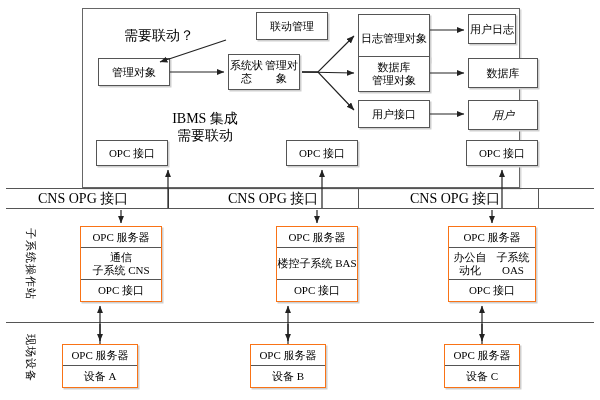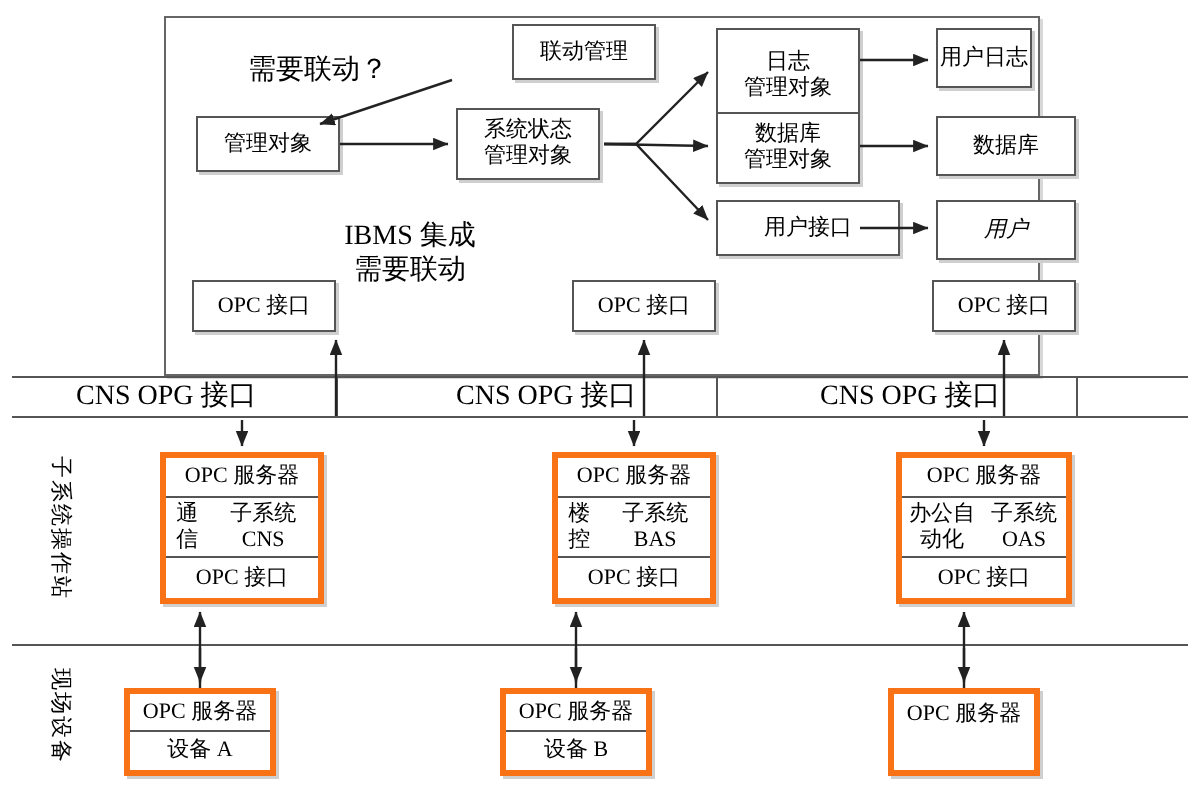--- a/index.html
+++ b/index.html
@@ -30,21 +30,21 @@
   .frame{
     position:absolute;
     box-sizing:border-box;
     border:1px solid #666;
     background:transparent;
     box-shadow:1.5px 1.5px 0 0 #d8d8d8;
   }
   .stack{
     position:absolute;
     box-sizing:border-box;
-    border:3px solid #f97316;
+    border:1px solid #f97316;
     background:#fff;
     box-shadow:1.5px 1.5px 0 0 #cfcfcf;
     display:flex;flex-direction:column;
   }
   .stack > div{
     box-sizing:border-box;
     display:flex;align-items:center;justify-content:center;
     text-align:center;line-height:1.15;font-size:11px;
     border-bottom:1px solid #555;
   }
@@ -76,36 +76,36 @@
   <div class="frame" style="left:82px;top:8px;width:438px;height:180px;"></div>
 
   <div class="box" style="left:228px;top:12px;width:72px;height:28px;margin-left:28px;">
     <span>联动管理</span>
   </div>
 
   <div class="box" style="left:98px;top:58px;width:72px;height:28px;">
     <span>管理对象</span>
   </div>
 
-  <div class="box" style="left:228px;top:54px;width:72px;height:36px;flex-direction:column;">
+  <div class="box" style="left:228px;top:54px;width:72px;height:36px;flex-direction:row;">
     <span>系统状态</span>
     <span class="l2">管理对象</span>
   </div>
 
-  <div class="box" style="left:358px;top:14px;width:72px;height:48px;flex-direction:column;">
+  <div class="box" style="left:358px;top:14px;width:72px;height:48px;flex-direction:row;">
     <span>日志</span>
     <span class="l2">管理对象</span>
   </div>
 
   <div class="box" style="left:358px;top:56px;width:72px;height:36px;flex-direction:column;">
     <span>数据库</span>
     <span class="l2">管理对象</span>
   </div>
 
-  <div class="box" style="left:358px;top:100px;width:92px;height:28px;">
+  <div class="box" style="left:358px;top:100px;width:72px;height:28px;">
     <span>用户接口</span>
   </div>
 
   <div class="box" style="left:468px;top:14px;width:48px;height:30px;">
     <span>用户日志</span>
   </div>
 
   <div class="box" style="left:468px;top:58px;width:70px;height:30px;">
     <span>数据库</span>
   </div>
@@ -146,21 +146,21 @@
     <span>CNS  OPG  接口</span>
   </div>
   <div class="txt" style="left:410px;top:191px;">
     <span>CNS  OPG  接口</span>
   </div>
 
   <div class="stack" style="left:80px;top:226px;width:82px;height:76px;">
     <div style="height:22px;">
       <span>OPC 服务器</span>
     </div>
-    <div style="height:32px;flex-direction:row;">
+    <div style="height:32px;flex-direction:column;">
       <span>通信</span>
       <span>子系统 CNS</span>
     </div>
     <div style="height:22px;">
       <span>OPC 接口</span>
     </div>
   </div>
 
   <div class="stack" style="left:276px;top:226px;width:82px;height:76px;">
     <div style="height:22px;">
@@ -204,20 +204,23 @@
       <span>OPC 服务器</span>
     </div>
     <div style="height:21px;text-align:center;">
       <span>设备 B</span>
     </div>
   </div>
 
   <div class="stack" style="left:444px;top:344px;width:76px;height:44px;">
     <div style="height:21px;">
       <span>OPC 服务器</span>
+    </div>
+    <div style="height:21px;">
+      <span>设备 C</span>
     </div>
   </div>
 
   <div class="vtxt" style="left:38px;top:228px;">
     <span>子系统操作站</span>
   </div>
   <div class="vtxt" style="left:38px;top:334px;">
     <span>现场设备</span>
   </div>
 

